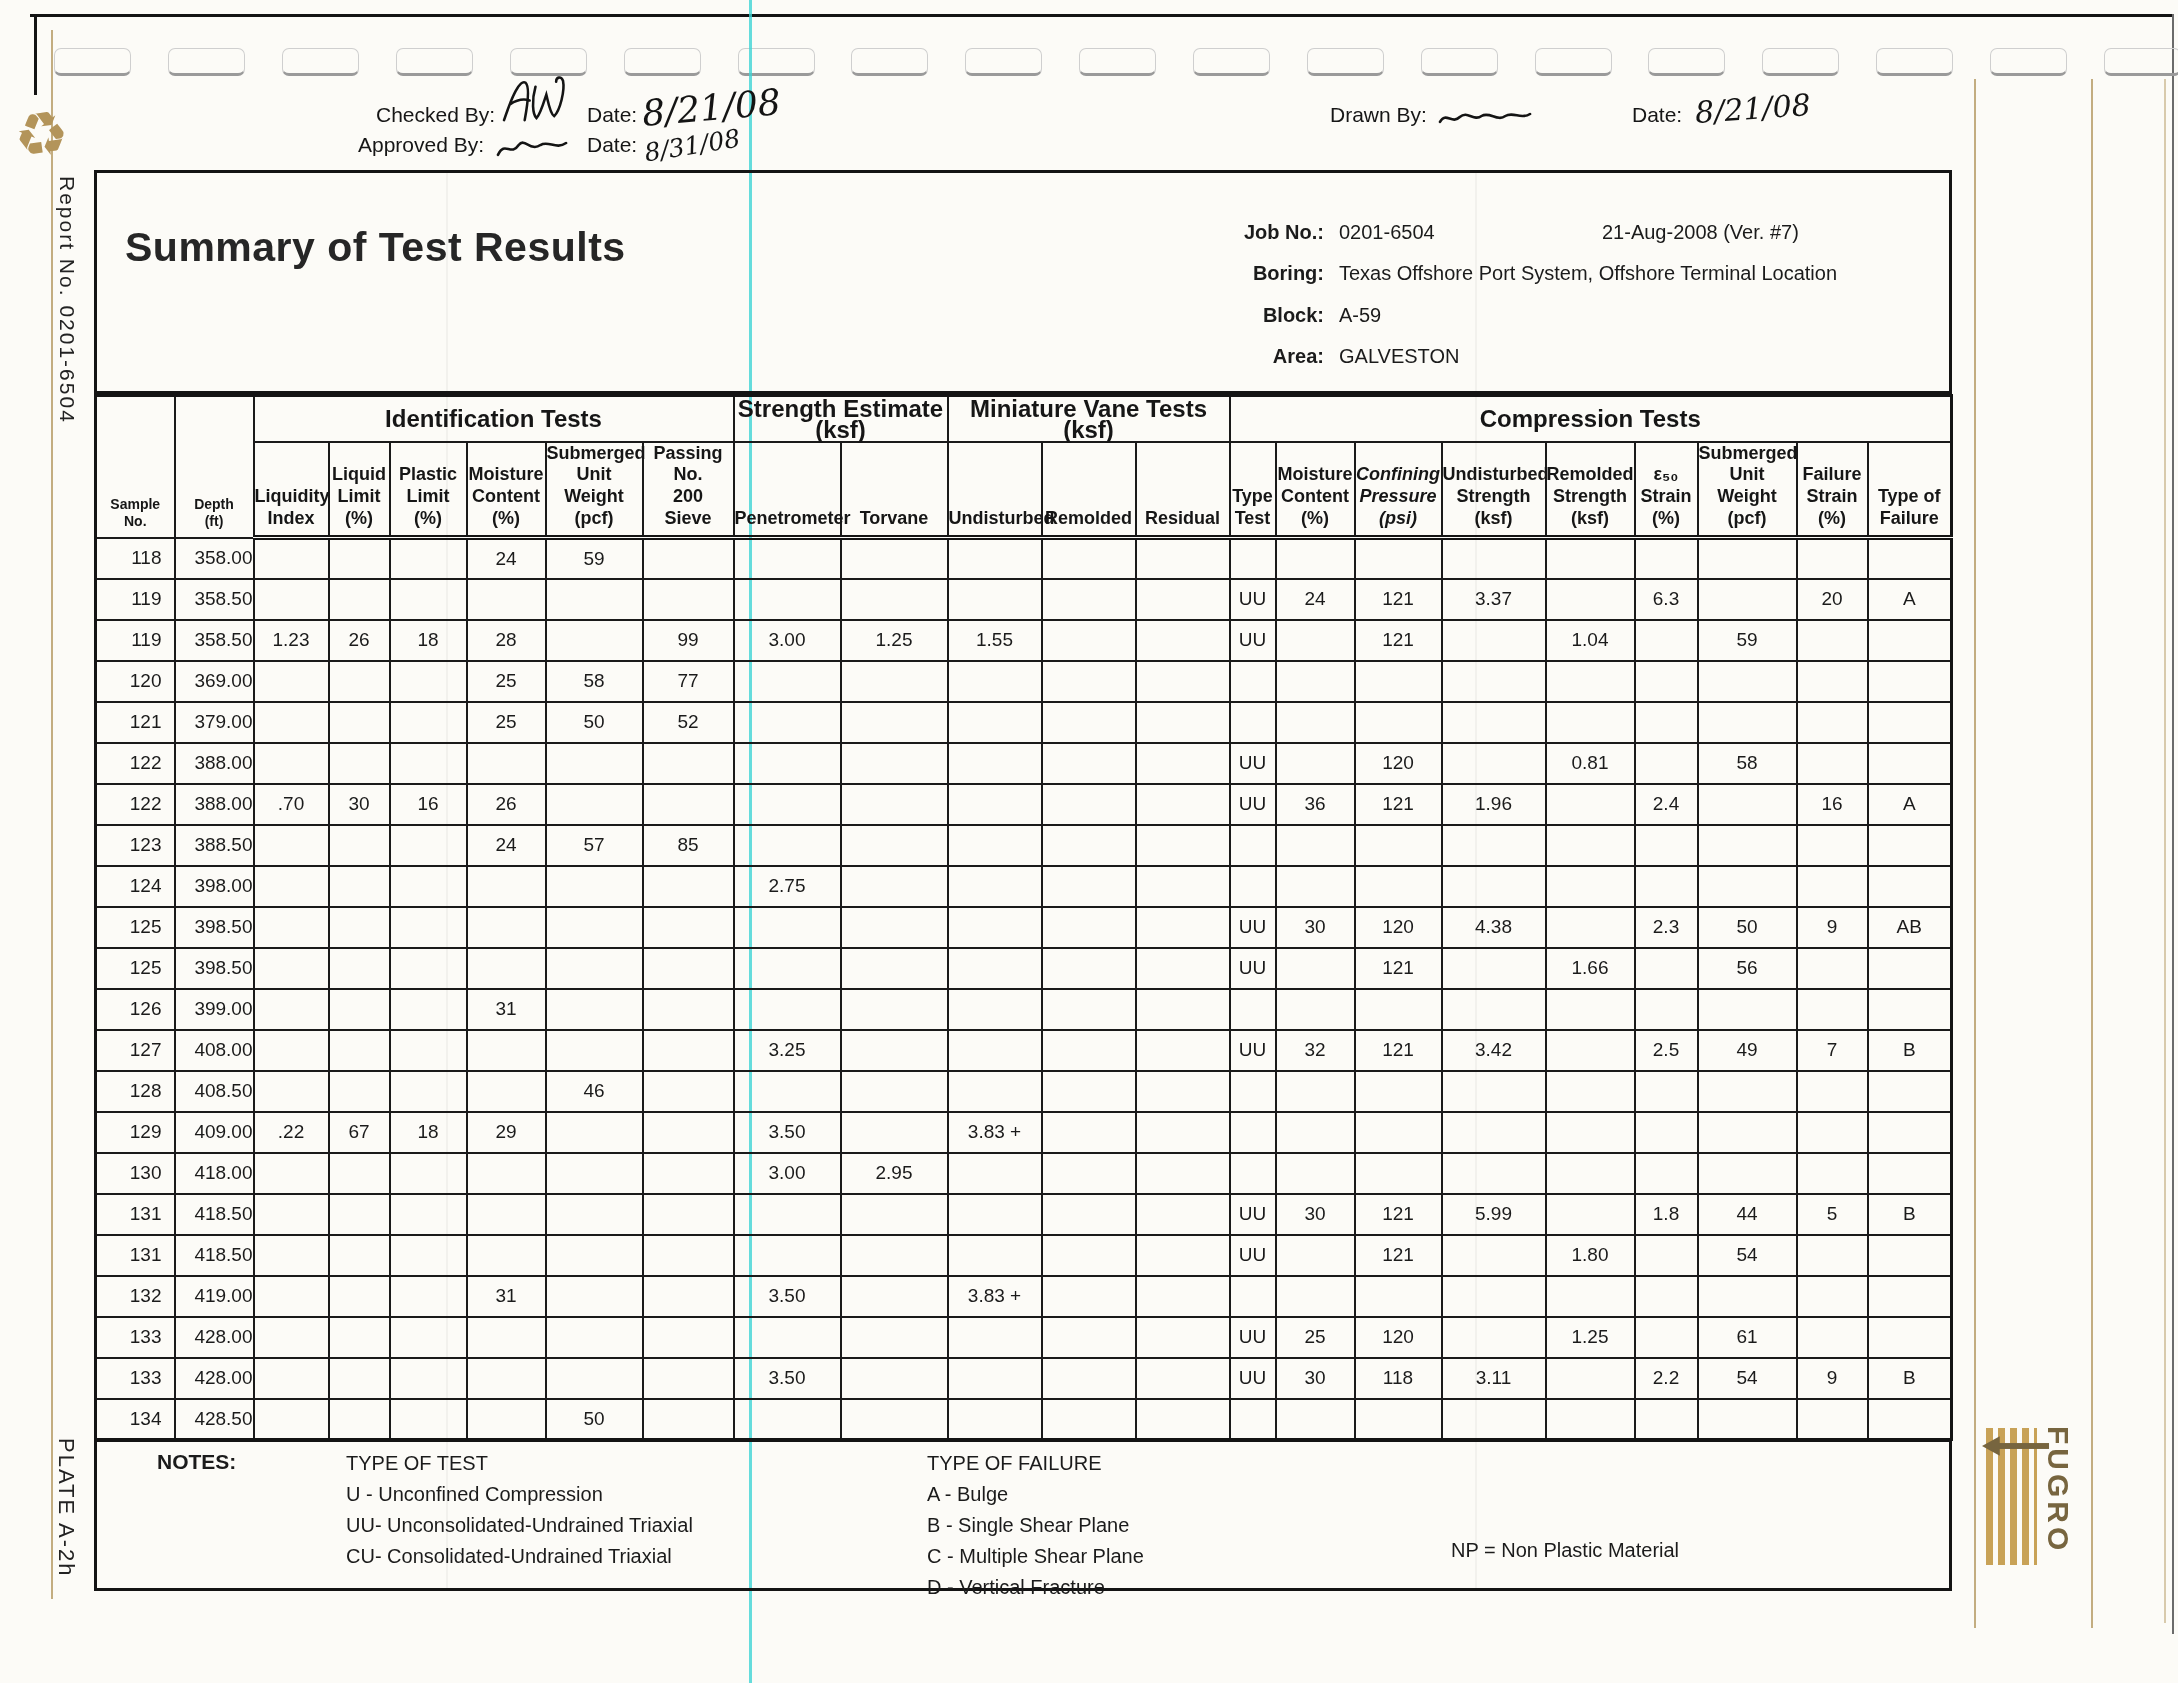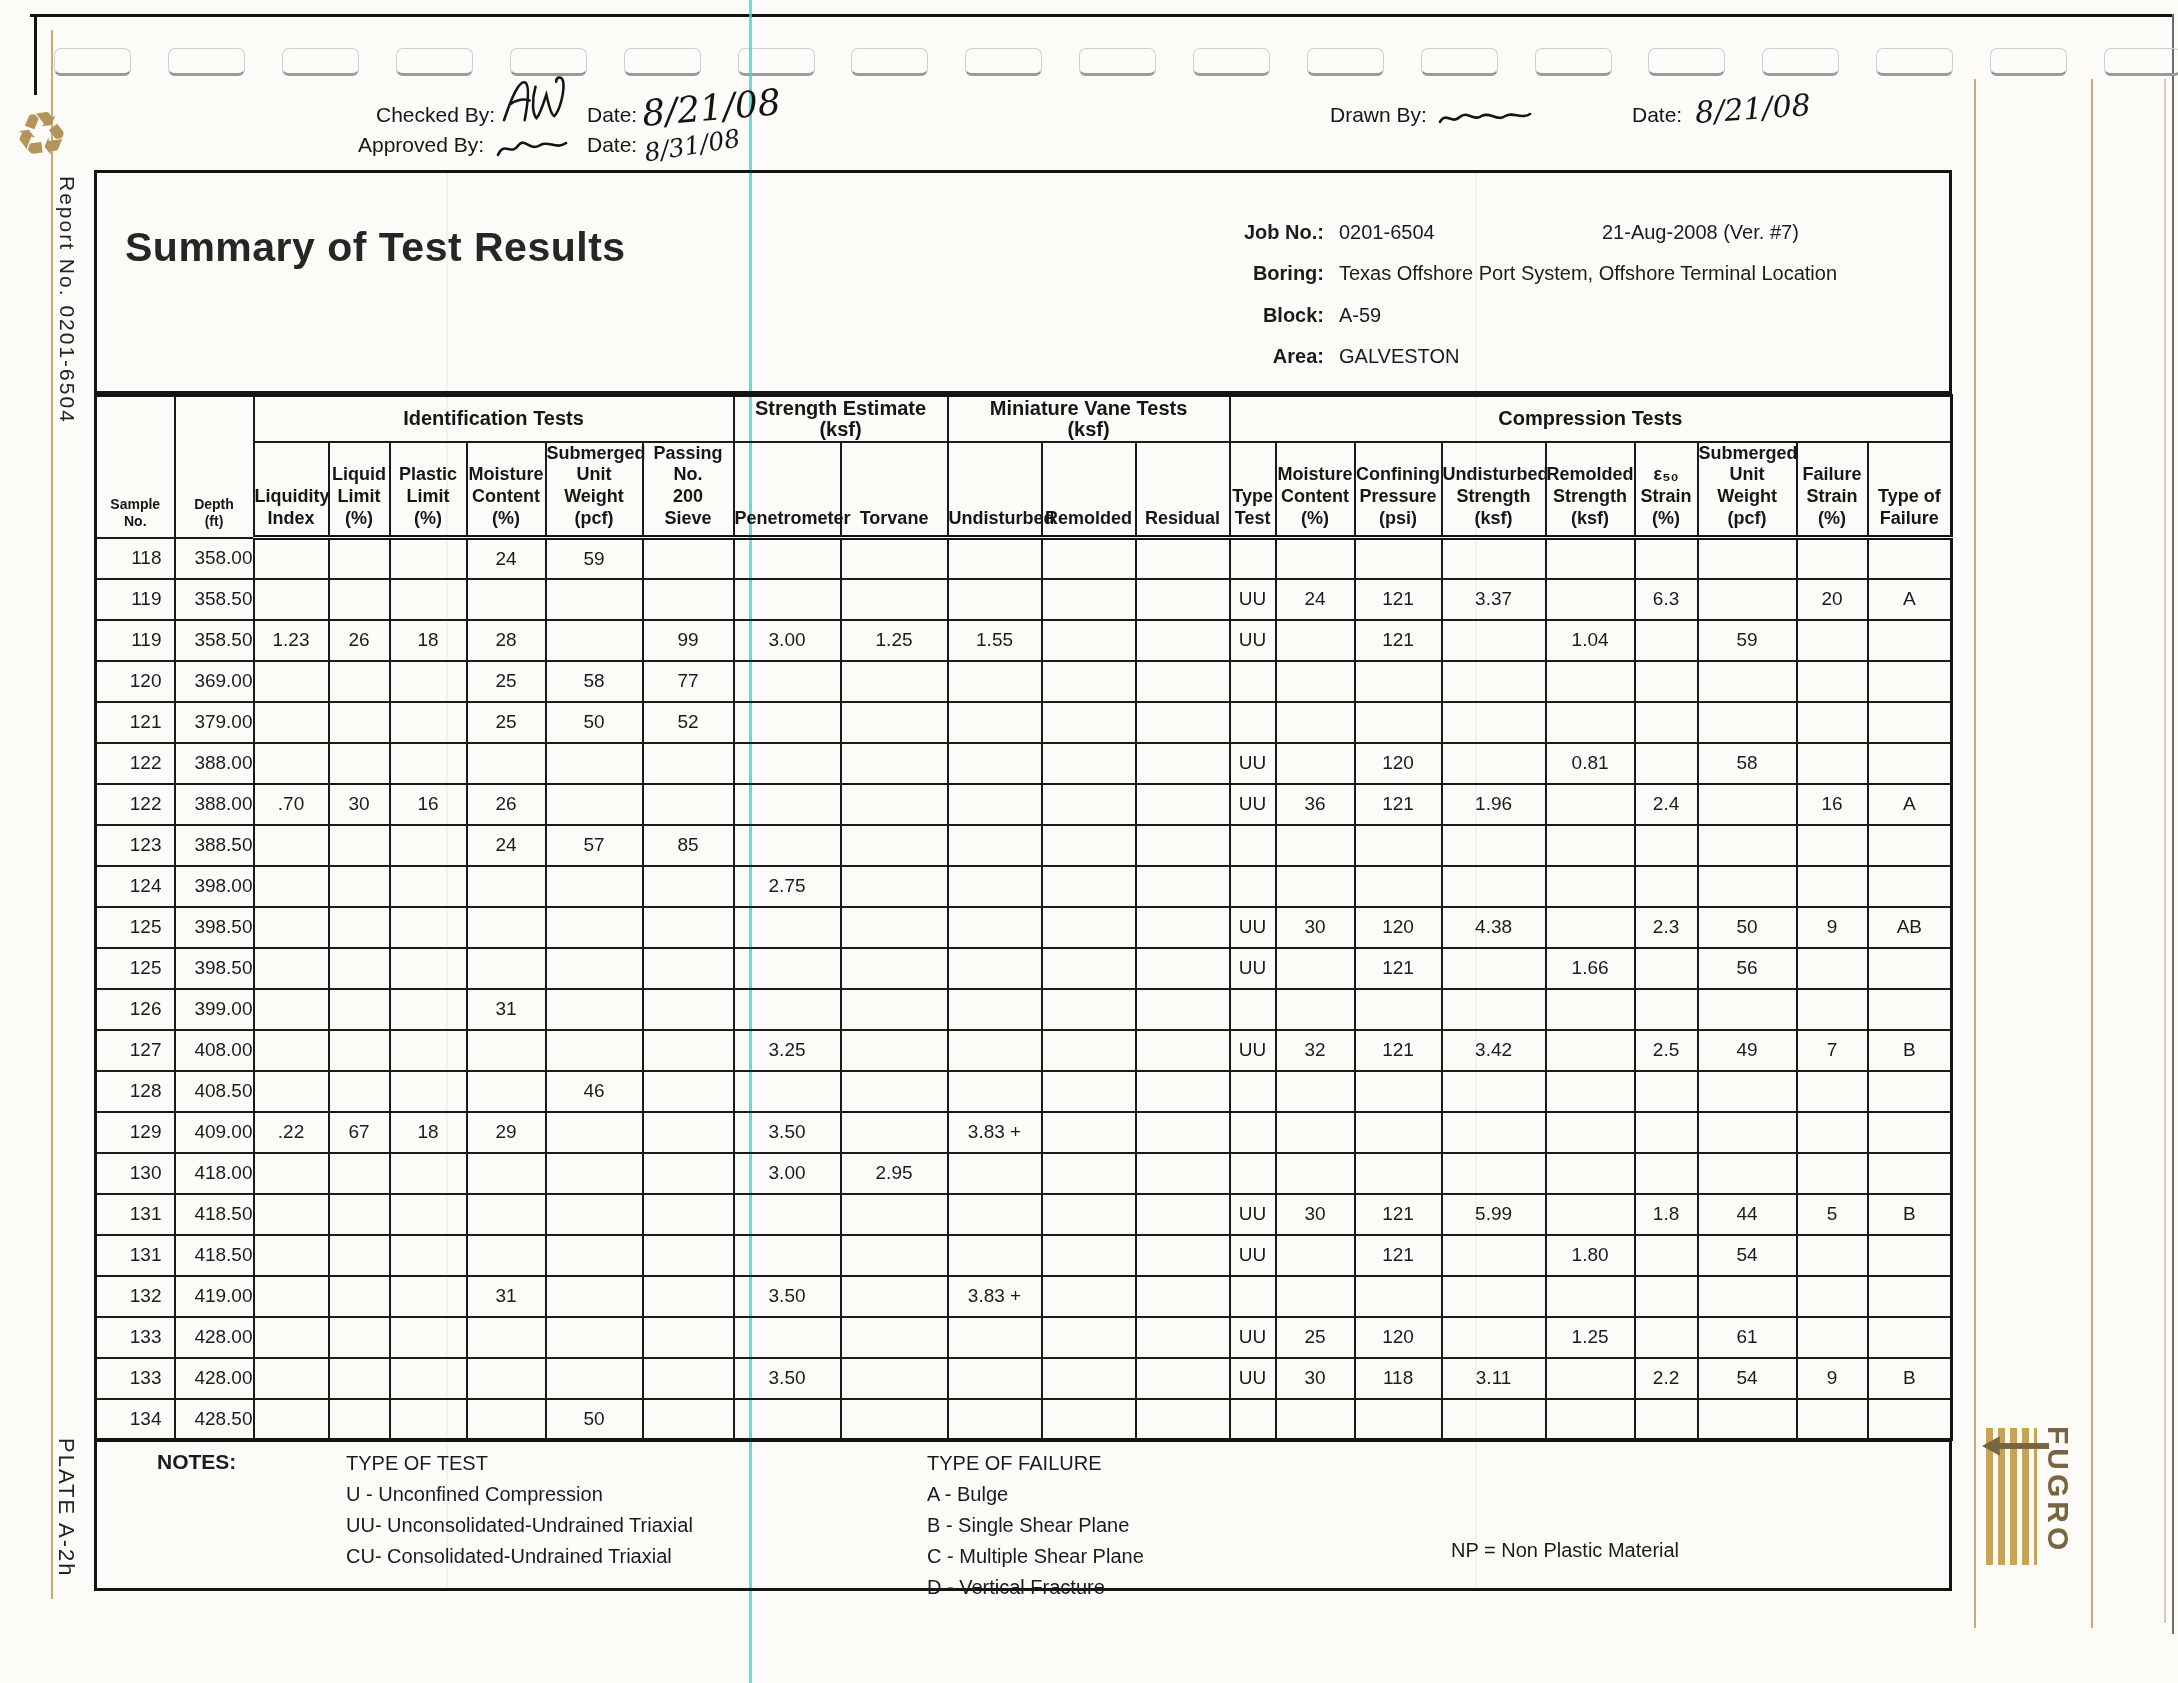--- a/index.html
+++ b/index.html
@@ -44,21 +44,21 @@
   .doc-title { left:28px; top:51px; font-size:41px; font-weight:bold; letter-spacing:0.5px; color:#262626; }
   .job-row { position:absolute; font-size:20px; }
   .job-label { position:absolute; font-weight:bold; text-align:right; width:158px; }
   .job-value { position:absolute; left:173px; white-space:nowrap; }
   .job-version { position:absolute; left:1505px; top:48px; font-size:20px; white-space:nowrap; }
 
   
   table.results { left:94px; top:394px; position:absolute; width:1858px; border-collapse:collapse; table-layout:fixed; background:transparent; }
   table.results th, table.results td { border:2px solid #1a1a1a; }
   table.results thead th { font-weight:bold; color:#161616; }
-  .grp { font-size:20px; line-height:21px; white-space:pre-line; vertical-align:middle; height:46px; }
+  .grp { font-size:24px; line-height:21px; white-space:pre-line; vertical-align:middle; height:46px; }
   .sub { font-size:18px; line-height:1.22; white-space:pre-line; vertical-align:bottom; padding-bottom:5px; height:91px; text-align:center;margin-left:39px; }
   .rowspan-head { vertical-align:bottom; padding-bottom:6px; font-size:14px; line-height:1.25; white-space:pre-line; font-weight:bold; }
   tr.subhead th { border-bottom:5px double #141414; }
   table.results tbody td { height:41px; font-size:19px; text-align:center; white-space:nowrap; overflow:hidden; }
   table.results tbody td.c-sample { text-align:right; padding-right:12px; }
   table.results tbody td.c-depth { text-align:right; }
 
   
   .notes-box { left:94px; top:1439px; width:1858px; height:152px; border:3px solid #141414; font-size:20px; }
   .notes-title { position:absolute; left:20px; top:8px; font-weight:bold; font-size:21px;margin-left:40px; }
@@ -219,21 +219,21 @@
       <th class="sub" style="white-space: pre-line;">Penetrometer</th>
       <th class="sub" style="white-space: pre-line;">Torvane</th>
       <th class="sub" style="white-space: pre-line;">Undisturbed</th>
       <th class="sub" style="white-space: pre-line;">Remolded</th>
       <th class="sub" style="white-space: pre-line;">Residual</th>
       <th class="sub" style="white-space: pre-line;">Type
 Test</th>
       <th class="sub" style="white-space: pre-line;">Moisture
 Content
 (%)</th>
-      <th class="sub" style="white-space: pre-line;">Confining
+      <th class="sub" style="white-space: pre-line; font-style: italic;">Confining
 Pressure
 (psi)</th>
       <th class="sub" style="white-space: pre-line;">Undisturbed
 Strength
 (ksf)</th>
       <th class="sub" style="white-space: pre-line;">Remolded
 Strength
 (ksf)</th>
       <th class="sub" style="white-space: pre-line;">ε₅₀
 Strain

